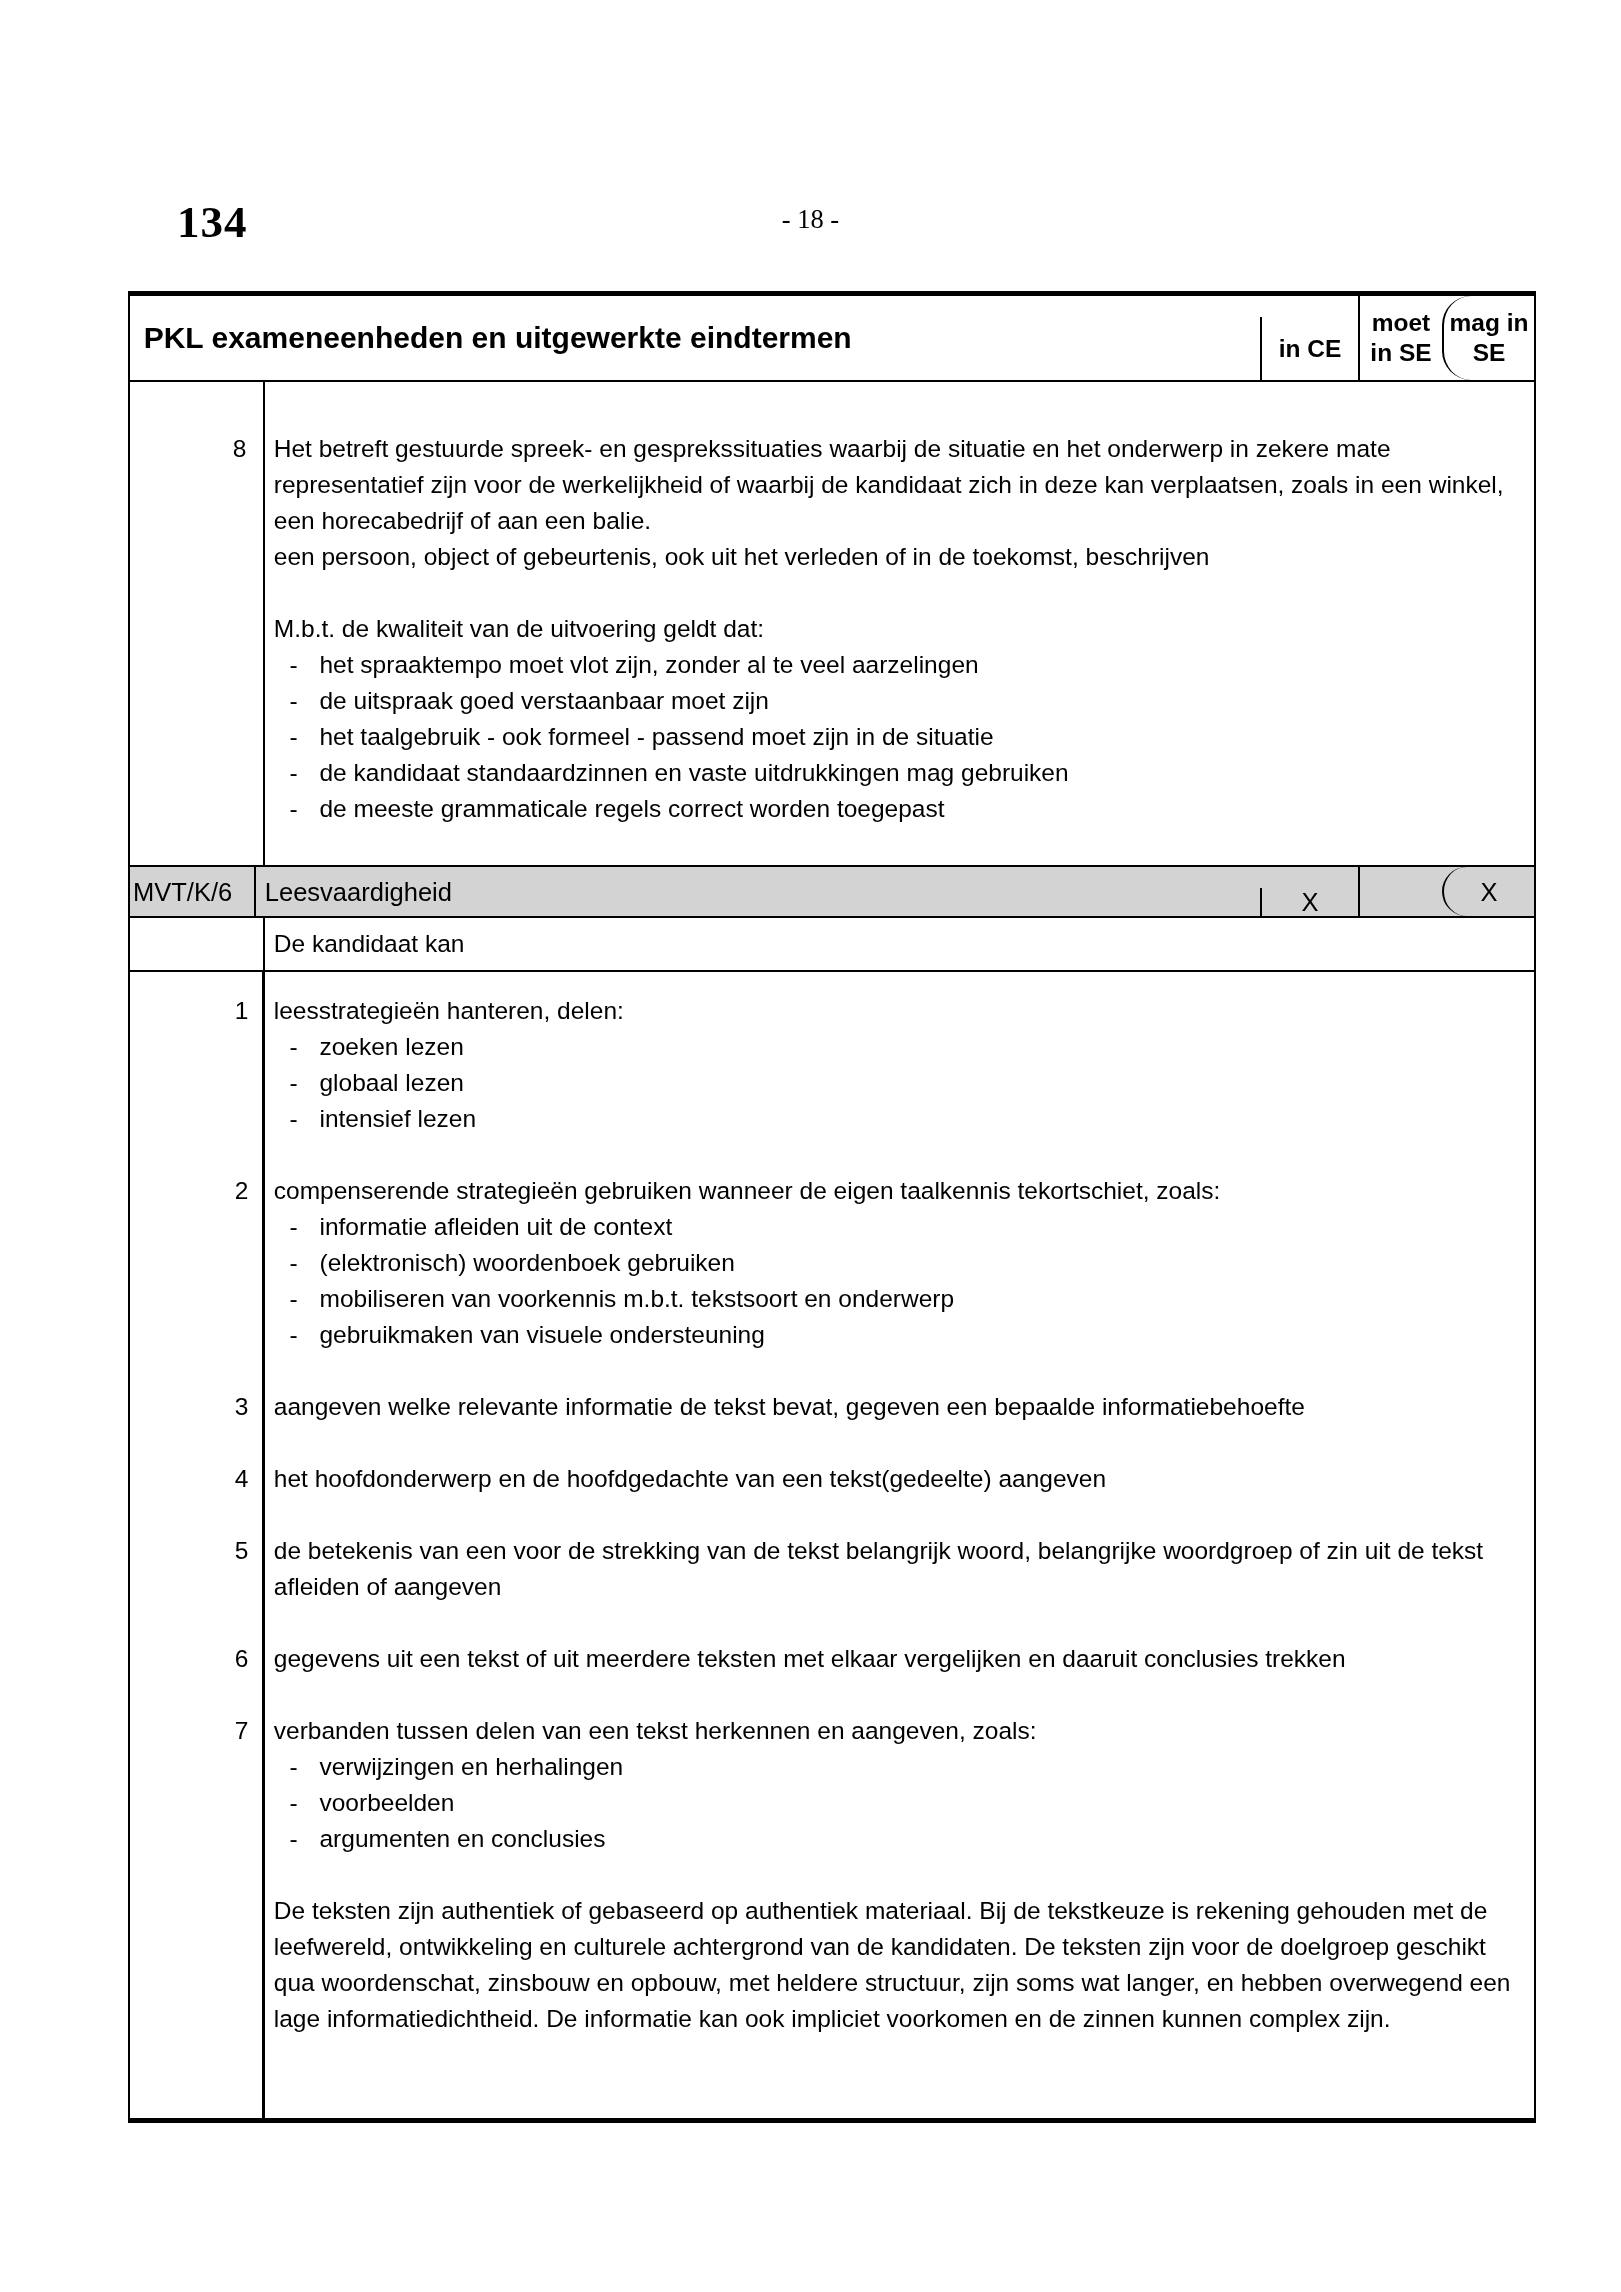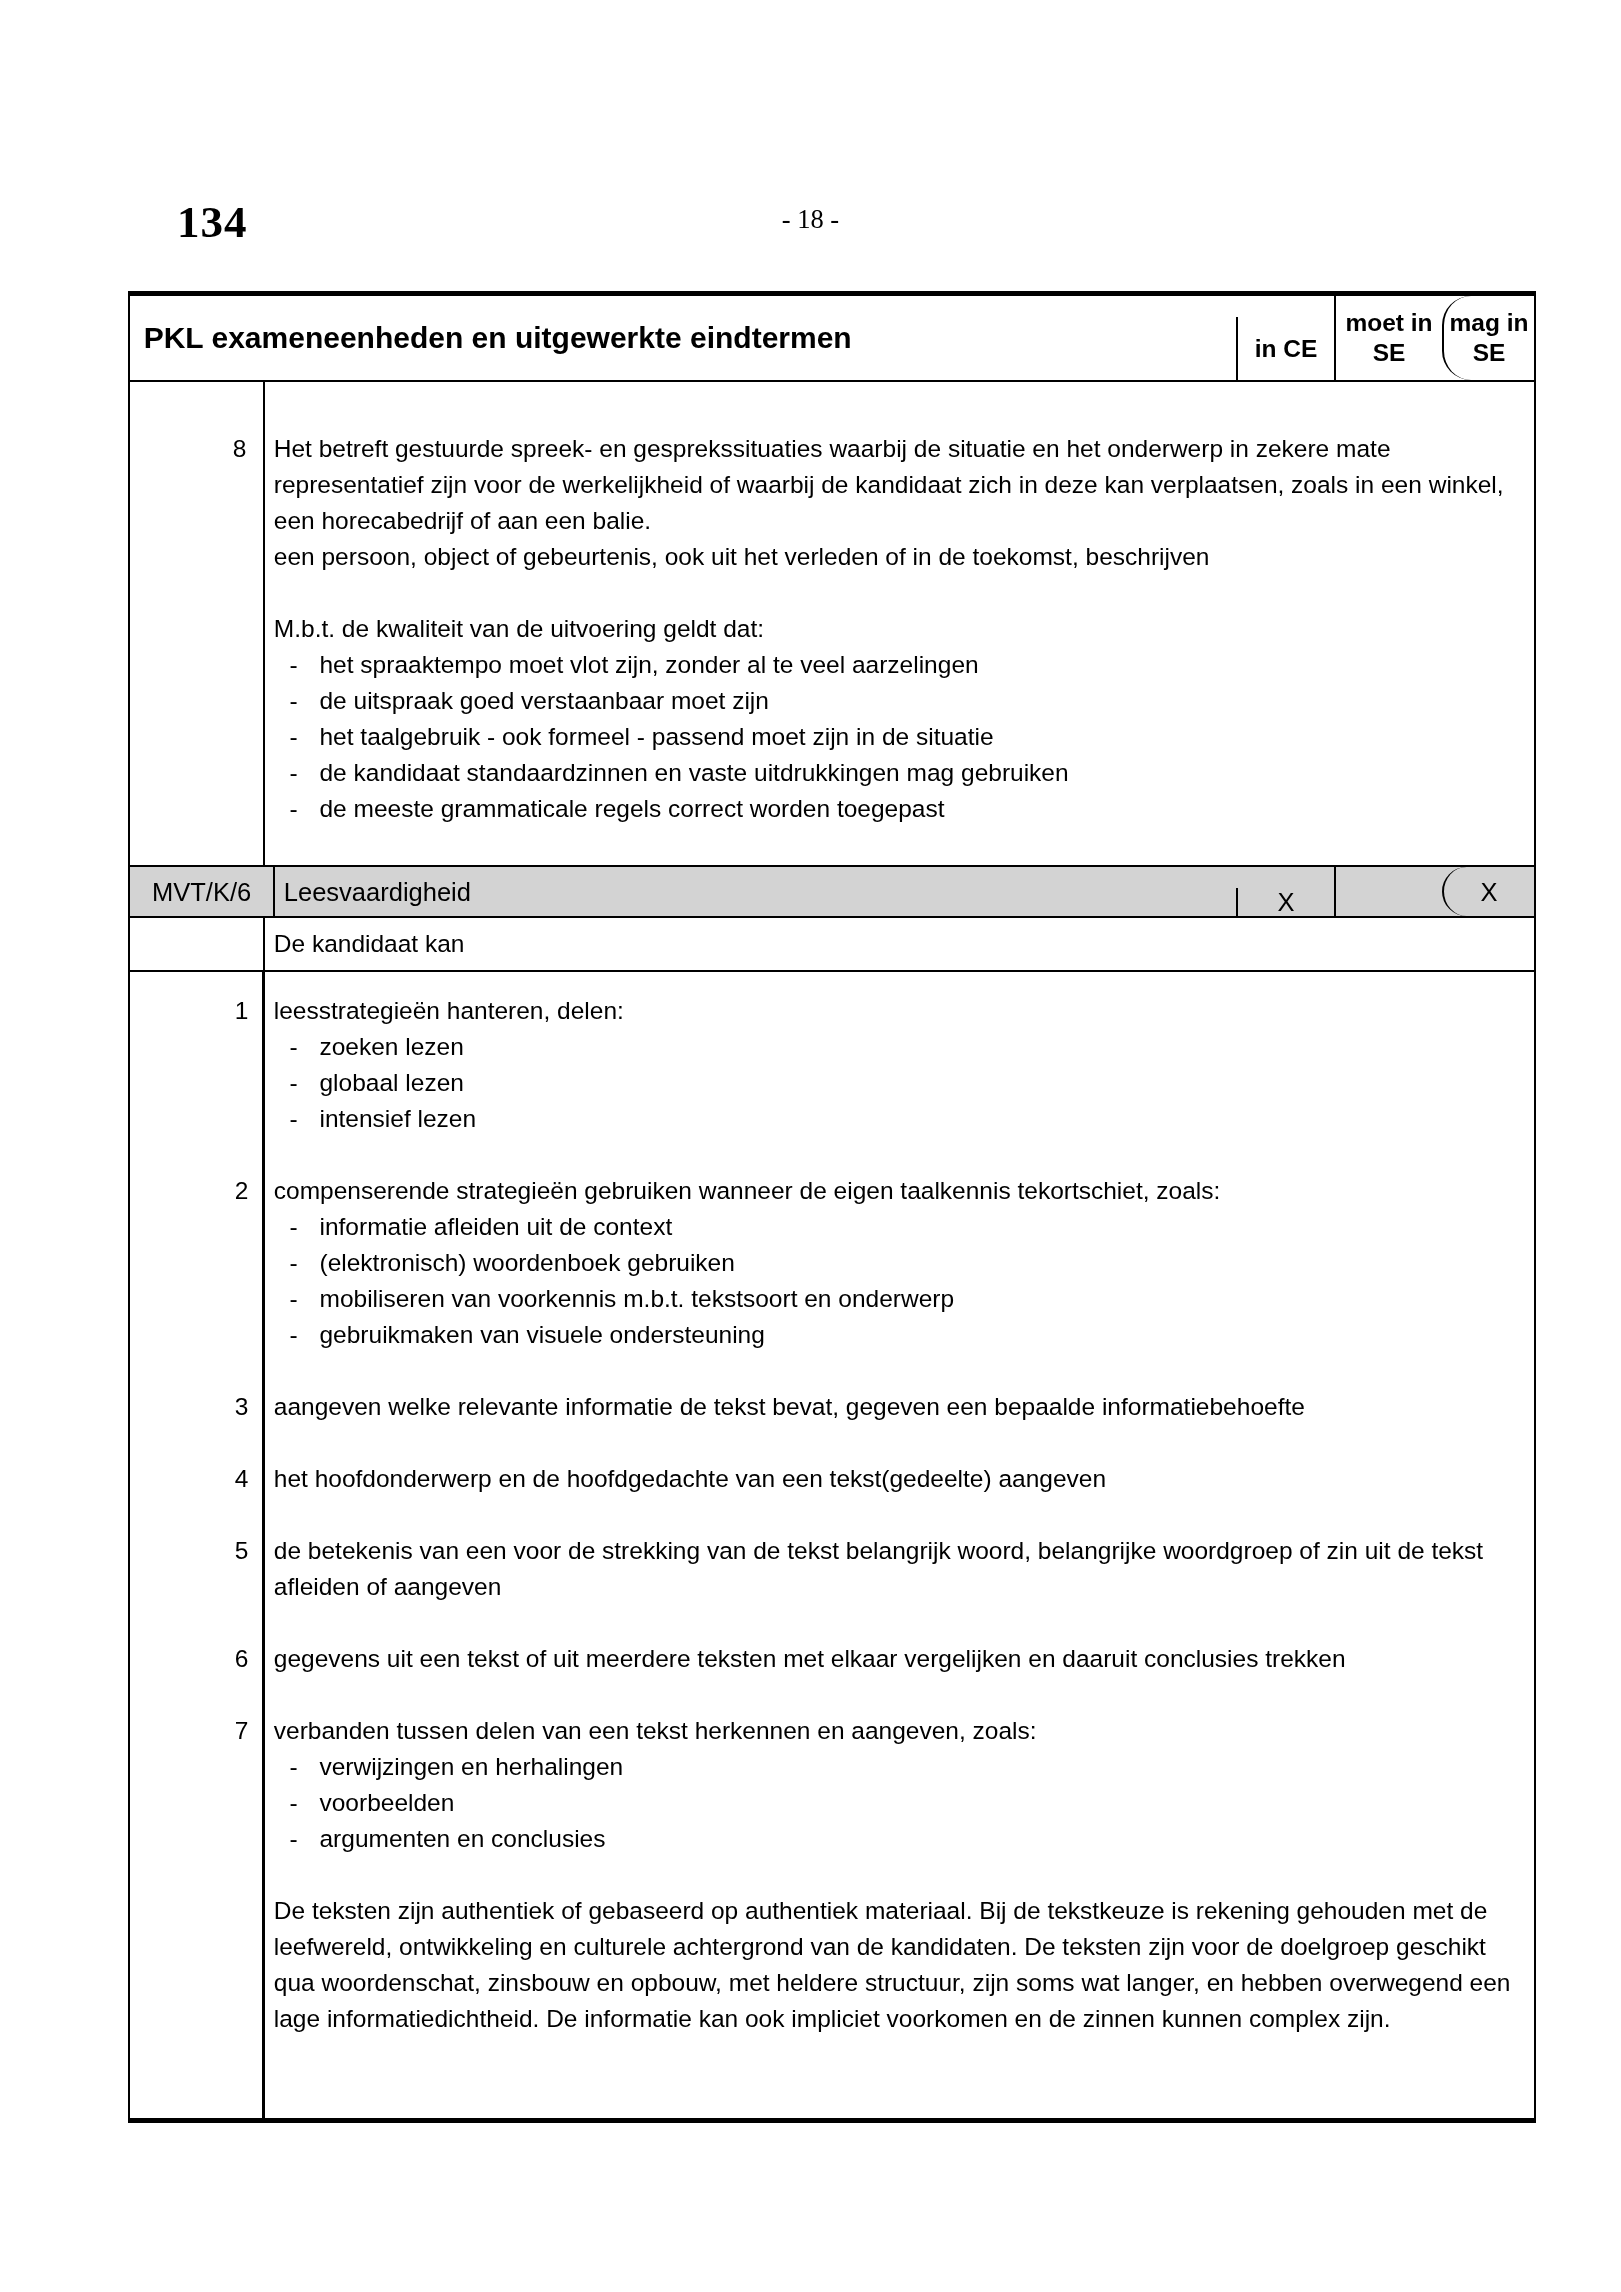--- a/index.html
+++ b/index.html
@@ -35,21 +35,21 @@
     flex: 1; display: flex; align-items: center;
     padding-left: 13.7px; font-weight: bold; font-size: 30px;
   }
   .hcol {
     display: flex; align-items: center; justify-content: center;
     border-left: 2.9px solid #000; text-align: center;
     font-weight: bold; font-size: 24.5px; line-height: 30px;
     flex-shrink: 0;
   }
   .w-ce  { width: 98px; margin-top: 21px; }
-  .w-moet{ width: 108px; text-align: center;  }
+  .w-moet{ width: 84px; text-align: center;  }
   .w-mag { width: 92px; border-radius: 29px;  }
   
   .sec8 { display: flex; height: 483px; flex-shrink: 0; }
   .num-col {
     width: 135px; flex-shrink: 0;
     border-right: 2.9px solid #000;
     text-align: right; padding: 49px 16.7px 0 0;
   }
   .sec8-text { flex: 1; padding: 49px 11.8px 0 8.8px; }
   .blank { height: 36px; }
@@ -57,21 +57,21 @@
   .bullet .dash { width: 30px; flex-shrink: 0; }
   
   .unit-row {
     display: flex; height: 53px; flex-shrink: 0;
     background: #d3d3d3;
     border-top: 2.9px solid #000; border-bottom: 2.9px solid #000;
     font-size: 25.5px;
   }
   .unit-code {
     width: 126px; flex-shrink: 0; border-right: 2.9px solid #000;
-    display: flex; align-items: center; padding-left: 3px; margin-left: 19px;
+    display: flex; align-items: center; padding-left: 3px;
   }
   .unit-label { flex: 1; display: flex; align-items: center; padding-left: 8.8px; }
   .ucol {
     display: flex; align-items: center; justify-content: center;
     border-left: 2.9px solid #000; flex-shrink: 0; font-size: 25.5px;
   }
   
   .kan-row { display: flex; height: 52px; flex-shrink: 0; border-radius: 26px; }
   .kan-num { width: 135px; flex-shrink: 0; border-right: 2.9px solid #000; }
   .kan-text { flex: 1; display: flex; align-items: center; padding-left: 8.8px; }

